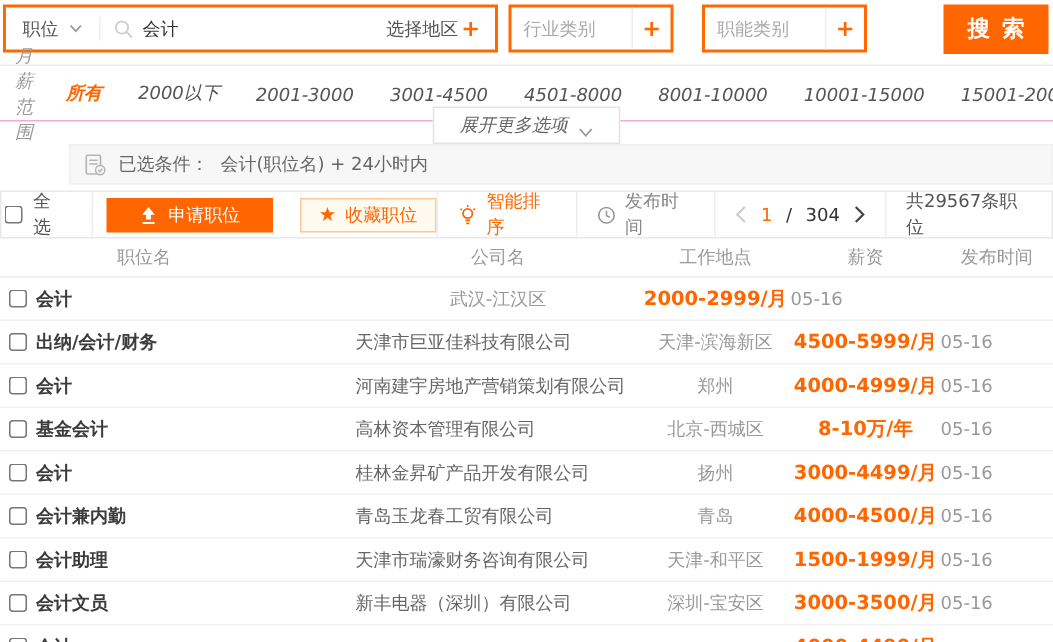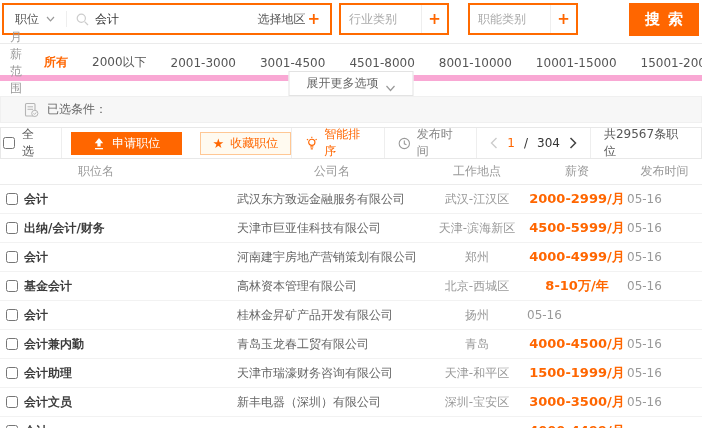--- a/index.html
+++ b/index.html
@@ -17,31 +17,31 @@
   .cat-box { flex:0 0 110px; border:2px solid #ff6a00; height:32px; display:flex; align-items:center; background:#fff; }
   .cat-box .ph { flex:1; padding:0 8px; color:#aaa; }
   .cat-box .plus-cell { width:26px; text-align:center; border-left:1px solid #eee; height:100%; display:flex; align-items:center; justify-content:center; }
   .box-industry { margin-left:7px; }
   .box-function { margin-left:19px; }
   .search-btn { margin-left:auto; width:70px; height:33px; background:#ff6600; border:none; color:#fff;
     font-family:inherit; font-size:15px; font-weight:bold; cursor:pointer; }
   .search-btn span { letter-spacing:8px; margin-right:-8px; }
 
   
-  .filter-panel { margin-top:7px; border-top:1px solid #ebebeb; border-bottom:6px solid #f9a8d4; position:relative; height:38px; }
+  .filter-panel { margin-top:7px; border-top:1px solid #ebebeb; border-bottom:1px solid #f9a8d4; position:relative; height:38px;font-style:italic; }
   .salary-row { display:flex; align-items:center; height:37px; padding:0 12px 0 10px; }
   .filter-label { color:#999; margin-right:22px; }
   .sal-opt { margin-right:24px; color:#555; cursor:pointer; white-space:nowrap; }
   .sal-opt.selected { color:#ff6600; font-weight:bold; }
   .expand-tab { position:absolute; left:50%; transform:translateX(-50%); top:27px; z-index:3;
     background:#fff; border:1px solid #e3e3e3; padding:3px 17px; color:#666; display:flex; align-items:flex-end; gap:7px; cursor:pointer; }
 
   
   .selected-bar { margin-top:15px; height:27px; background:#f7f7f7; border:1px solid #f0f0f0;
-    display:flex; align-items:center; gap:8px; padding-left:23px; color:#666; }
+    display:flex; align-items:center; gap:8px; padding-left:9px; color:#666;margin-left:46px; }
 
   
   .toolbar { margin-top:4px; border:1px solid #e8e8e8; height:32px; display:flex; align-items:center; }
   .select-all { display:flex; align-items:center; gap:7px; padding:0 16px 0 2px; color:#555; }
   .vsep { width:1px; align-self:stretch; background:#eee; }
   .apply-btn { margin-left:9px; width:112px; height:23px; background:#ff6600; border:none; color:#fff;
     font-family:inherit; font-size:12px; display:flex; align-items:center; justify-content:center; gap:7px; cursor:pointer; }
   .fav-btn { margin-left:18px; width:92px; height:23px; background:#fffaf0; border:1px solid #ffc794; color:#ff6600;
     font-family:inherit; font-size:12px; display:flex; align-items:center; justify-content:center; gap:6px; cursor:pointer; }
   .fav-btn .star { font-size:13px; line-height:1; }
@@ -147,20 +147,21 @@
 
 <div class="selected-bar">
   <svg width="15" height="16" viewBox="0 0 15 16">
     <rect x="1.5" y="1.5" width="9.5" height="12.5" rx="1" stroke="#b5b5b5" fill="none" stroke-width="1.1"></rect>
     <line x1="3.5" y1="4.8" x2="9" y2="4.8" stroke="#b5b5b5" stroke-width="1"></line>
     <line x1="3.5" y1="7.3" x2="9" y2="7.3" stroke="#b5b5b5" stroke-width="1"></line>
     <circle cx="10.8" cy="11.4" r="3.1" fill="#f7f7f7" stroke="#b5b5b5" stroke-width="1"></circle>
     <polyline points="9.5,11.4 10.5,12.4 12.2,10.5" stroke="#b5b5b5" stroke-width="1" fill="none"></polyline>
   </svg>
   <span>已选条件：</span>
+  <span>会计(职位名) + 24小时内</span>
 </div>
 
 <div class="toolbar">
   <label class="select-all">
     <input type="checkbox" style="">
     <span>全选</span>
   </label>
   <span class="vsep"></span>
   <button class="apply-btn">
     <svg width="12" height="13" viewBox="0 0 12 13">
@@ -222,21 +223,20 @@
   <span class="th">发布时间</span>
 </div>
 
 <div>
 
     <div class="grid row">
       <span class="c-check">
         <input type="checkbox" style="">
       </span>
       <span class="c-title">会计</span>
-      <span class="c-company">武汉东方致远金融服务有限公司</span>
       <span class="c-location">武汉-江汉区</span>
       <span class="c-salary">2000-2999/月</span>
       <span class="c-date">05-16</span>
     </div>
 
     <div class="grid row">
       <span class="c-check">
         <input type="checkbox" style="">
       </span>
       <span class="c-title">出纳/会计/财务</span>
@@ -268,20 +268,21 @@
       <span class="c-date">05-16</span>
     </div>
 
     <div class="grid row">
       <span class="c-check">
         <input type="checkbox" style="">
       </span>
       <span class="c-title">会计</span>
       <span class="c-company">桂林金昇矿产品开发有限公司</span>
       <span class="c-location">扬州</span>
+      <span class="c-salary">3000-4499/月</span>
       <span class="c-date">05-16</span>
     </div>
 
     <div class="grid row">
       <span class="c-check">
         <input type="checkbox" style="">
       </span>
       <span class="c-title">会计兼内勤</span>
       <span class="c-company">青岛玉龙春工贸有限公司</span>
       <span class="c-location">青岛</span>

